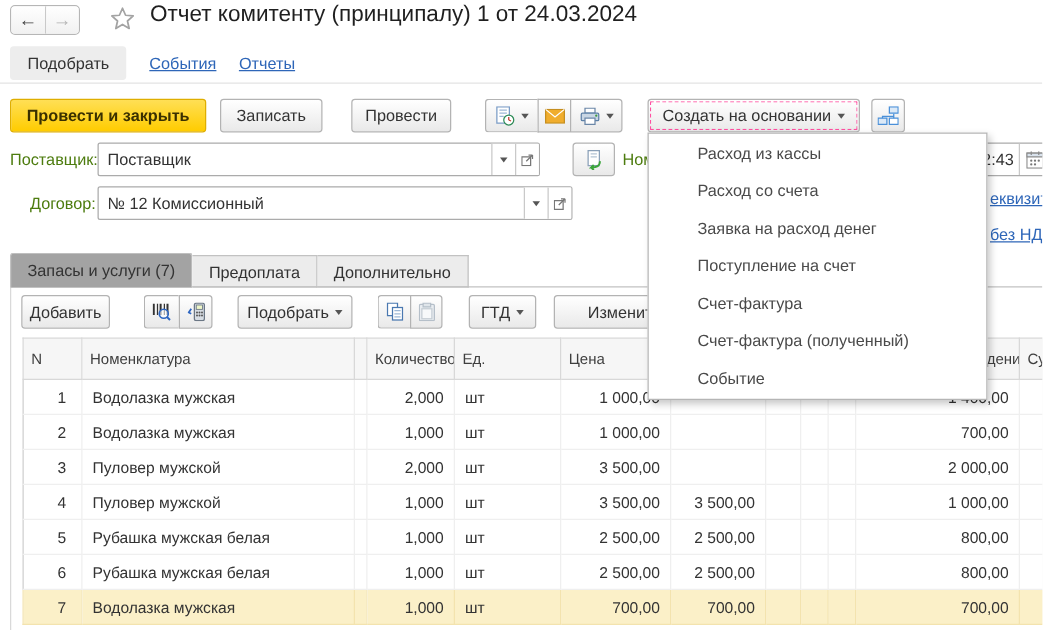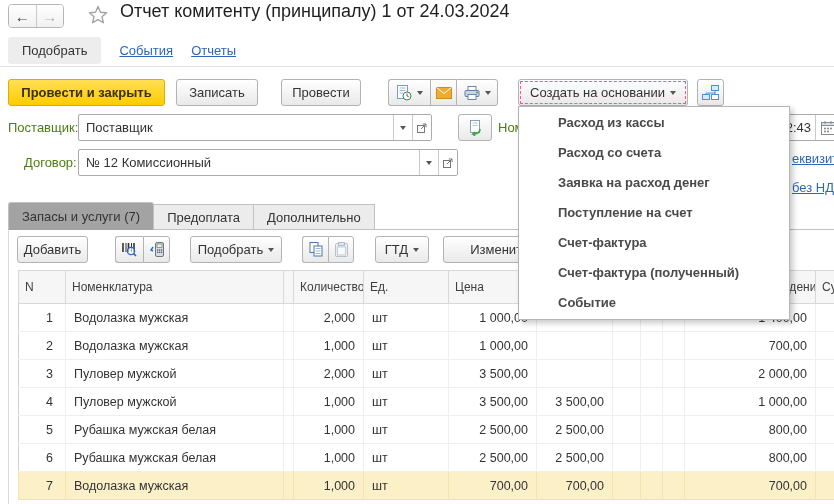--- a/index.html
+++ b/index.html
@@ -64,21 +64,21 @@
   .grid { position:absolute; left:18px; top:270px; width:816px; border-collapse:collapse; table-layout:fixed; font-size:12.5px; }
   .grid th { height:33px; background:#f6f6f6; border:1px solid #d8d8d8; font-weight:normal; color:#3f3f3f; text-align:left; padding:0 6px; overflow:hidden; white-space:nowrap; font-size:12px; }
   .grid td { height:28px; border:1px solid #efefef; border-top:0; padding:0 8px; white-space:nowrap; overflow:hidden; color:#333; }
   .grid td.r, .grid th.r { text-align:right; }
   .grid td:first-child { border-left-color:#d0d0d0; }
   .grid tr.sel td { background:#fbf0c8; border-color:#f3e3ae; }
   .grid tr td:first-child { padding-right:12px; }
 
   
   .menu { left:518px; top:106px; width:272px; background:#fff; border:1px solid #b5b5b5;
-    box-shadow:3px 3px 6px rgba(0,0,0,.22); z-index:50; padding:1px 0;font-weight:bold; }
+    box-shadow:3px 3px 6px rgba(0,0,0,.22); z-index:50; padding:1px 0; }
   .menu-item { height:30px; line-height:30px; padding-left:39px; color:#4a4a4a; cursor:pointer; white-space:nowrap; overflow:hidden; }
   .menu-item.hl { background:#f2c11c; }
 
   svg { display:block; }
 </style>
 </head>
 <body>
 
 <div id="app">
 

